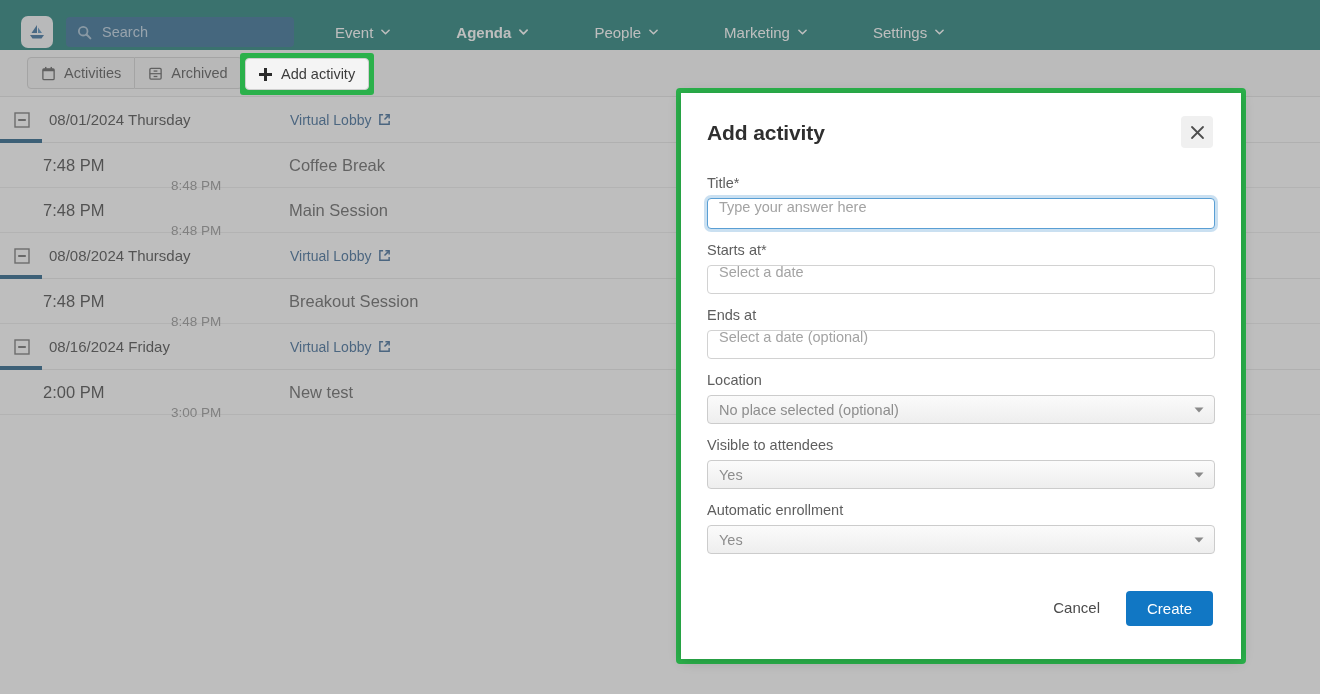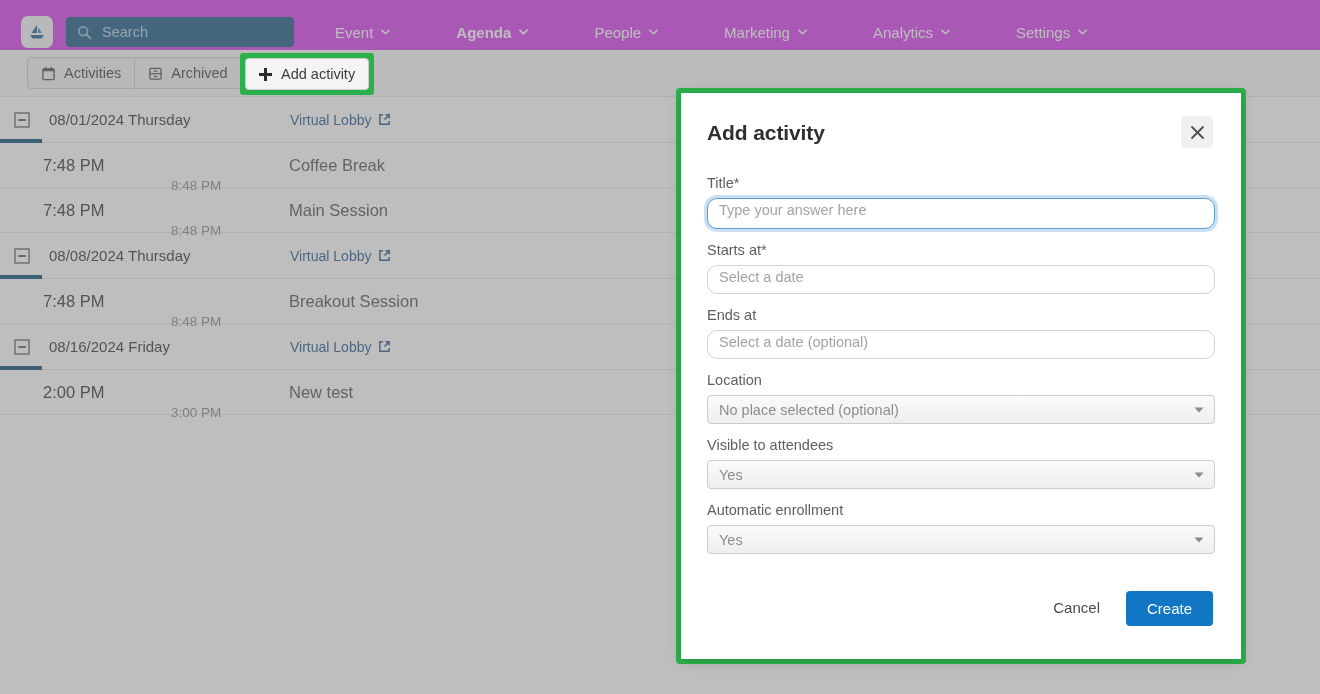--- a/index.html
+++ b/index.html
@@ -13,21 +13,21 @@
   
   #page {
     position: absolute; inset: 0;
     background: #ffffff;
   }
 
   
   #navbar {
     position: absolute; top: 0; left: 0;
     width: 1320px; height: 64px;
-    background: #d946ef;
+    background: #0f766e;
     display: flex; align-items: center;
   }
   #brand-logo {
     margin-left: 21px;
     width: 32px; height: 32px;
     background: #f4f6f8;
     border-radius: 7px;
     display: flex; align-items: center; justify-content: center;
     flex: none;
   }
@@ -200,24 +200,24 @@
   }
   #modal-body { padding: 14px 26px 0 26px; }
   .field { margin-bottom: 5px; }
   .field-label {
     font-size: 14.5px; color: #5e5e5e;
     margin-bottom: 7px; margin-top: 13px;
   }
   .text-input {
     height: 29px;
     border: 1px solid #d2d2d2;
-    border-radius: 10px;
+    border-radius: 4px;
     background: #ffffff;
-    display: flex; align-items: flex-start;
-    padding: 3px 11px;
+    display: flex; align-items: flex-end;
+    padding: 13px 11px;
     font-size: 14.5px; color: #a3a3a3;
   }
   .text-input.focused {
     border: 1px solid #5a9fd4;
     box-shadow: 0 0 0 3px rgba(90,159,212,.32);
     height: 31px;
   }
   .select-input {
     height: 29px;
     border: 1px solid #cccccc;
@@ -287,26 +287,20 @@
           </svg>
       </div>
       <div class="nav-item">
         <span>People</span>
         <svg class="nav-caret" viewBox="0 0 10 6">
             <path d="M1 1 L5 5 L9 1" fill="none" stroke="#ffffff" stroke-width="1.7" stroke-linecap="round" stroke-linejoin="round"></path>
           </svg>
       </div>
       <div class="nav-item">
         <span>Marketing</span>
-        <svg class="nav-caret" viewBox="0 0 10 6">
-            <path d="M1 1 L5 5 L9 1" fill="none" stroke="#ffffff" stroke-width="1.7" stroke-linecap="round" stroke-linejoin="round"></path>
-          </svg>
-      </div>
-      <div class="nav-item">
-        <span>Analytics</span>
         <svg class="nav-caret" viewBox="0 0 10 6">
             <path d="M1 1 L5 5 L9 1" fill="none" stroke="#ffffff" stroke-width="1.7" stroke-linecap="round" stroke-linejoin="round"></path>
           </svg>
       </div>
       <div class="nav-item">
         <span>Settings</span>
         <svg class="nav-caret" viewBox="0 0 10 6">
             <path d="M1 1 L5 5 L9 1" fill="none" stroke="#ffffff" stroke-width="1.7" stroke-linecap="round" stroke-linejoin="round"></path>
           </svg>
       </div>

